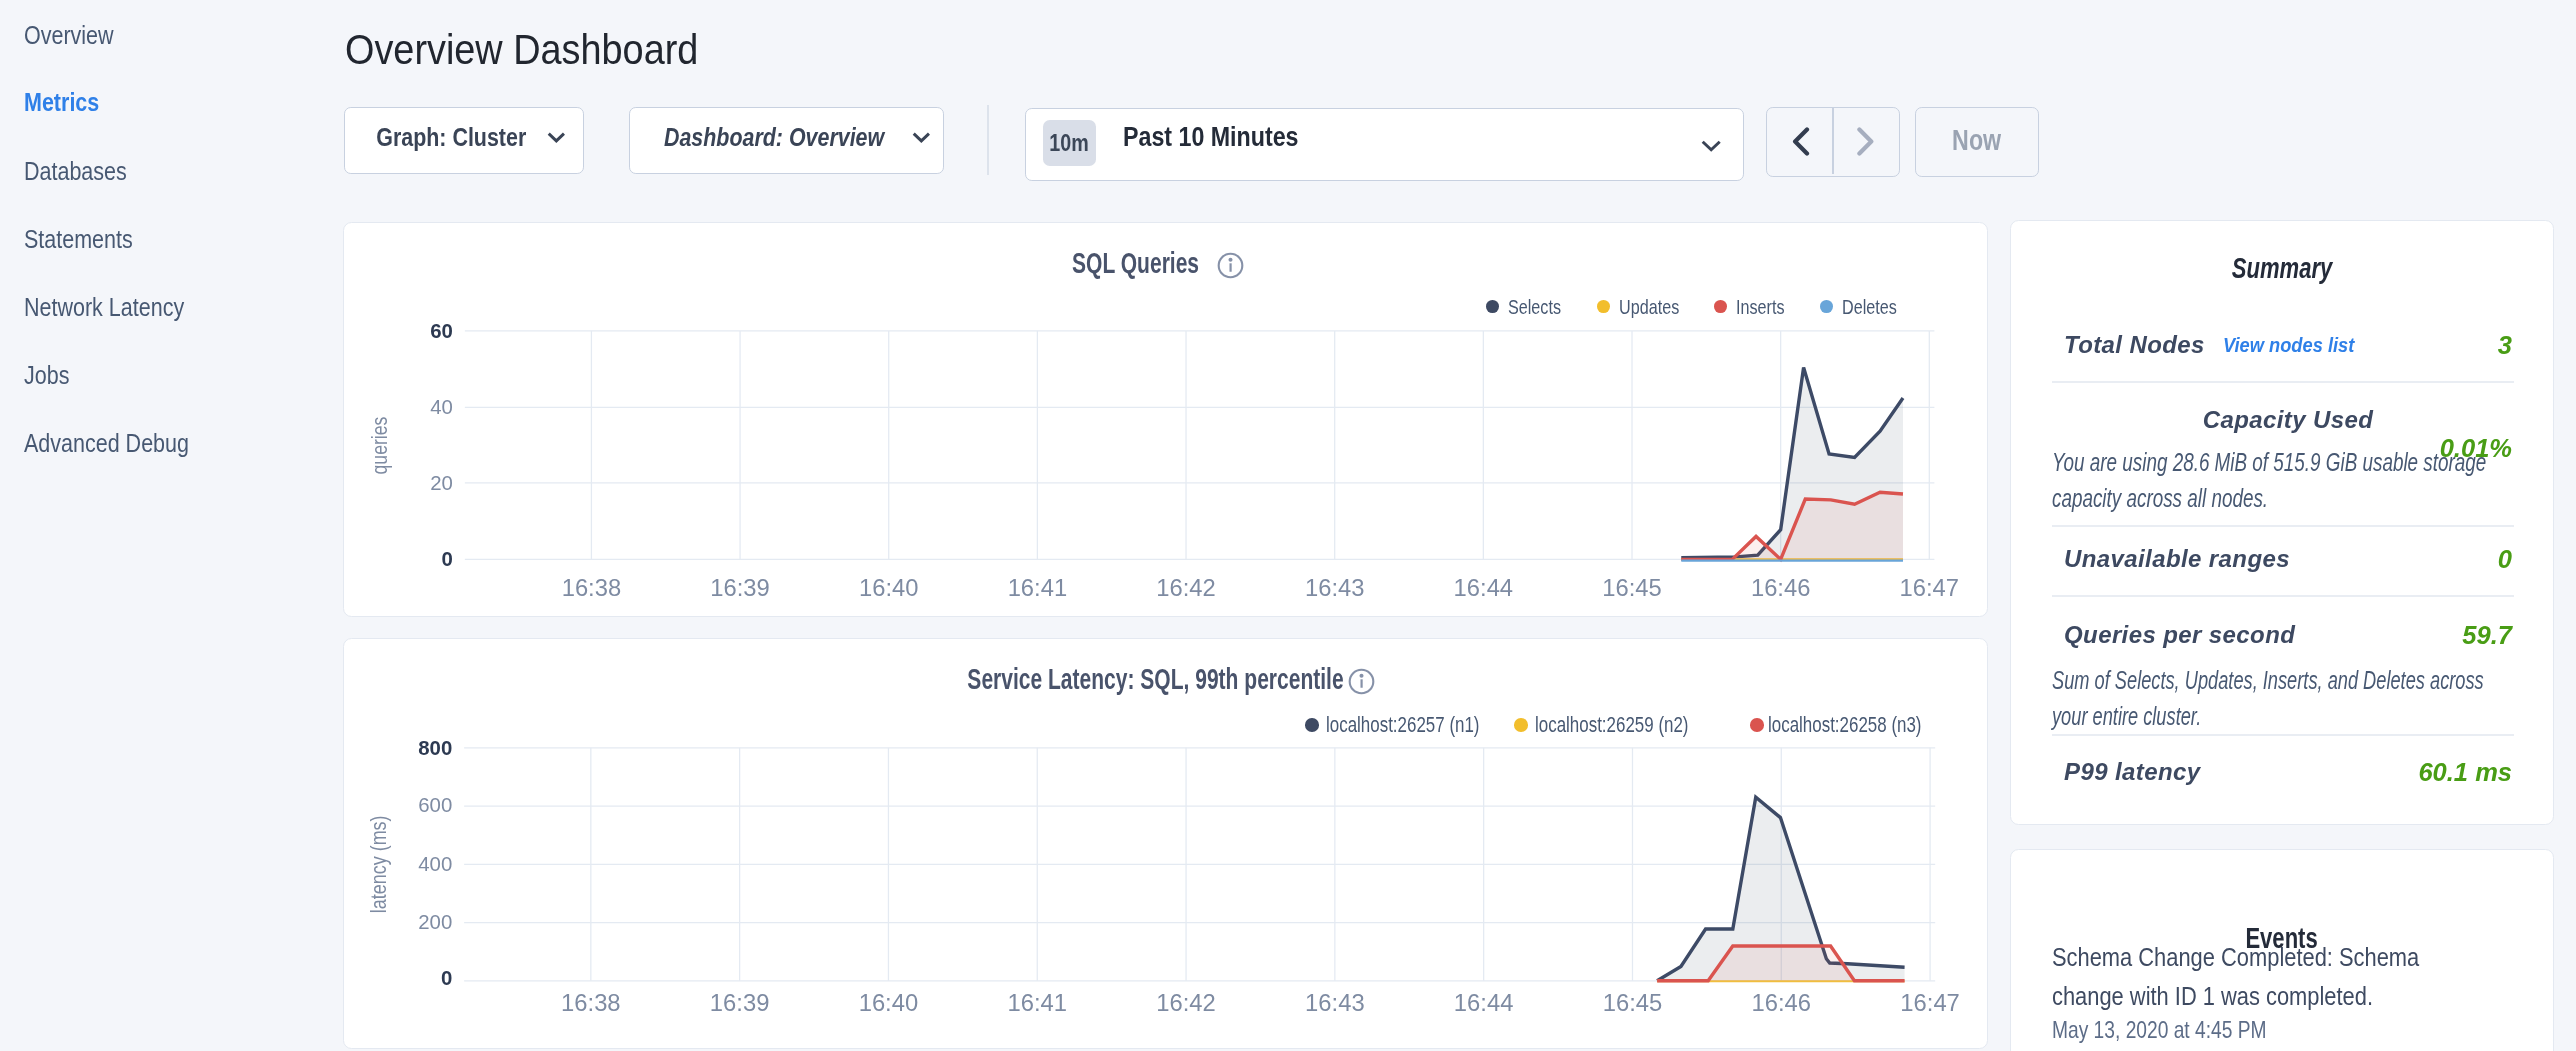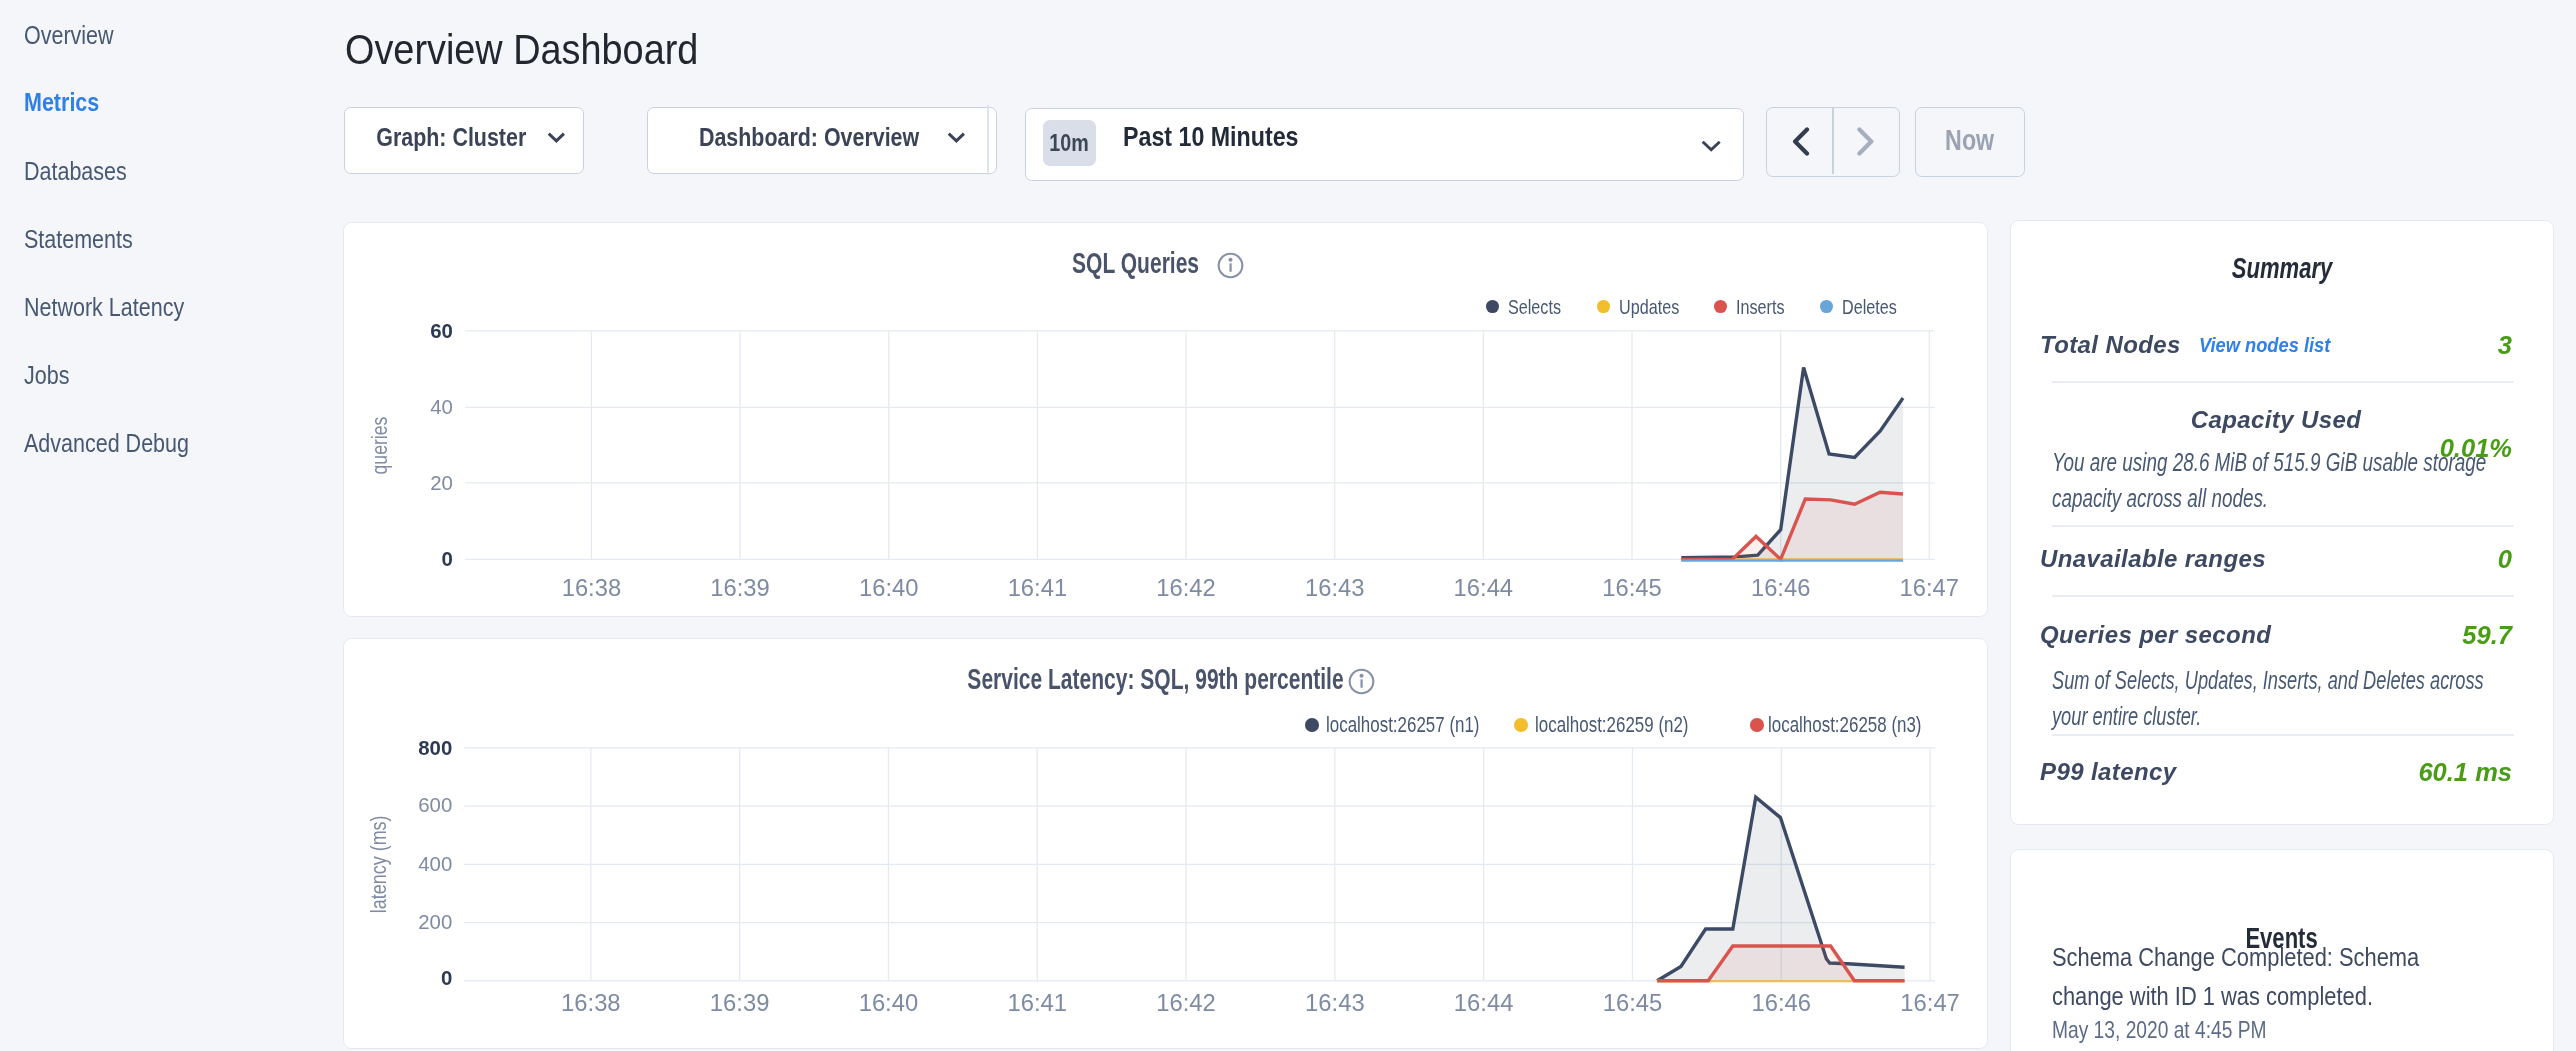--- a/index.html
+++ b/index.html
@@ -10,21 +10,21 @@
     transform:scaleX(0.86); transform-origin:0 50%; white-space:nowrap; }
   .nav.active { color:#2f80e8; font-weight:bold; }
   .card { position:absolute; background:#fff; border:1.7px solid #e4e9f1; border-radius:8.5px; }
   .dd { position:absolute; top:107px; height:67px; background:#fff; border:1.7px solid #c8d1e0;
     border-radius:6.8px; display:flex; align-items:center; justify-content:center; padding-bottom:5.1px; }
   .dd b { font-size:25.5px; color:#3a4456; transform:scaleX(0.84); transform-origin:50% 50%; white-space:nowrap; }
   .btn { position:absolute; top:107px; height:70px; border:1.7px solid #c8d1e0; border-radius:6.8px; }
   .ctitle { position:absolute; top:26px; width:680px; height:29px; text-align:center; }
   .ctitle b { display:inline-block; font-size:29px; line-height:29px; color:#49536b; transform:scaleX(0.725); white-space:nowrap; }
   .iicon { position:absolute; top:29px; }
-  .srow { position:absolute; left:29px; right:41px; display:flex; align-items:center; }
+  .srow { position:absolute; left:53px; right:41px; display:flex; align-items:center; }
   .srow .t { font-size:24px; font-weight:bold; color:#3d4961; letter-spacing:0.4px; white-space:nowrap; }
   .srow .lk { position:absolute; left:159px; font-size:21px; font-weight:bold; color:#2f80e8;
     transform:scaleX(0.87); transform-origin:0 50%; white-space:nowrap; }
   .srow .v { margin-left:auto; font-size:25.5px; font-weight:bold; color:#499d15; }
   .sdesc { position:absolute; left:41px; font-size:25.5px; line-height:36px; color:#475872;
     transform:scaleX(0.74); transform-origin:0 0; white-space:nowrap; }
   .sdiv { position:absolute; left:41px; right:39px; height:1.7px; background:#e9edf3; }
 </style>
 </head>
 <body>
@@ -38,21 +38,21 @@
 <div class="nav" style="top:429px;">Advanced Debug</div>
 
 <div class="abs" style="left:345px; top:28px; font-size:43px; line-height:43px; color:#21262f; transform:scaleX(0.88); transform-origin:0 0; white-space:nowrap;">Overview Dashboard</div>
 
 <div class="dd" style="left:344px; width:240px;">
   <b>Graph: Cluster</b>
   <svg width="18.7" height="11" style="margin-left:6.8px;" viewBox="0 0 22 13">
       <path d="M2 2 L11 10.5 L20 2" fill="none" stroke="#3a4456" stroke-width="3.5"></path>
     </svg>
 </div>
-<div class="dd" style="left:647px; width:350px;">
+<div class="dd" style="left:629px; width:315px;font-style:italic;">
   <b>Dashboard: Overview</b>
   <svg width="18.7" height="11" style="margin-left:6.8px;" viewBox="0 0 22 13">
       <path d="M2 2 L11 10.5 L20 2" fill="none" stroke="#3a4456" stroke-width="3.5"></path>
     </svg>
 </div>
 <div class="abs" style="left:987px; top:105px; width:1.7px; height:70px; background:#dde3ec;"></div>
 
 <div class="abs" style="left:1025px; top:108px; width:719px; height:73px; background:#fff; border:1.7px solid #c8d1e0; border-radius:6.8px;">
   <div class="abs" style="left:17px; top:11px; width:53px; height:46px; background:#d9dee8; border-radius:6.8px; display:flex; align-items:center; justify-content:center;">
       <b style="font-size:24px; color:#3c4758; transform:scaleX(0.82);">10m</b>
@@ -67,21 +67,21 @@
 
 <div class="btn" style="left:1766px; width:134px;">
   <div class="abs" style="left:65px; top:0; width:1.7px; height:66px; background:#c8d1e0;"></div>
   <svg width="20.4" height="29" style="position:absolute; left:23px; top:18.7px;" viewBox="0 0 24 34">
       <path d="M20 3 L6 17 L20 31" fill="none" stroke="#333d4f" stroke-width="5" stroke-linecap="round" stroke-linejoin="round"></path>
     </svg>
   <svg width="20.4" height="29" style="position:absolute; left:89px; top:18.7px;" viewBox="0 0 24 34">
       <path d="M4 3 L18 17 L4 31" fill="none" stroke="#a6aebf" stroke-width="5" stroke-linecap="round" stroke-linejoin="round"></path>
     </svg>
 </div>
-<div class="btn" style="left:1915px; width:110px; display:flex; align-items:center; justify-content:center;">
+<div class="btn" style="left:1915px; width:124px; display:flex; align-items:center; justify-content:center;">
     <b style="font-size:29px; color:#9aa3b2; transform:scaleX(0.8); margin-bottom:3.4px;">Now</b>
   </div>
 
 <div class="card" style="left:343px; top:222px; width:1645px; height:395px;">
   <svg width="1645" height="395" style="position:absolute;left:0;top:0;" font-family="Liberation Sans, sans-serif" viewBox="0 0 1934 465">
   <line x1="141" y1="127" x2="1871" y2="127" stroke="#e4eaf2" stroke-width="1.5"></line>
   <line x1="141" y1="217" x2="1871" y2="217" stroke="#e4eaf2" stroke-width="1.5"></line>
   <line x1="141" y1="306" x2="1871" y2="306" stroke="#e4eaf2" stroke-width="1.5"></line>
   <line x1="141" y1="396" x2="1871" y2="396" stroke="#e4eaf2" stroke-width="1.5"></line>
   <line x1="290" y1="127" x2="290" y2="396" stroke="#e4eaf2" stroke-width="1.5"></line>

